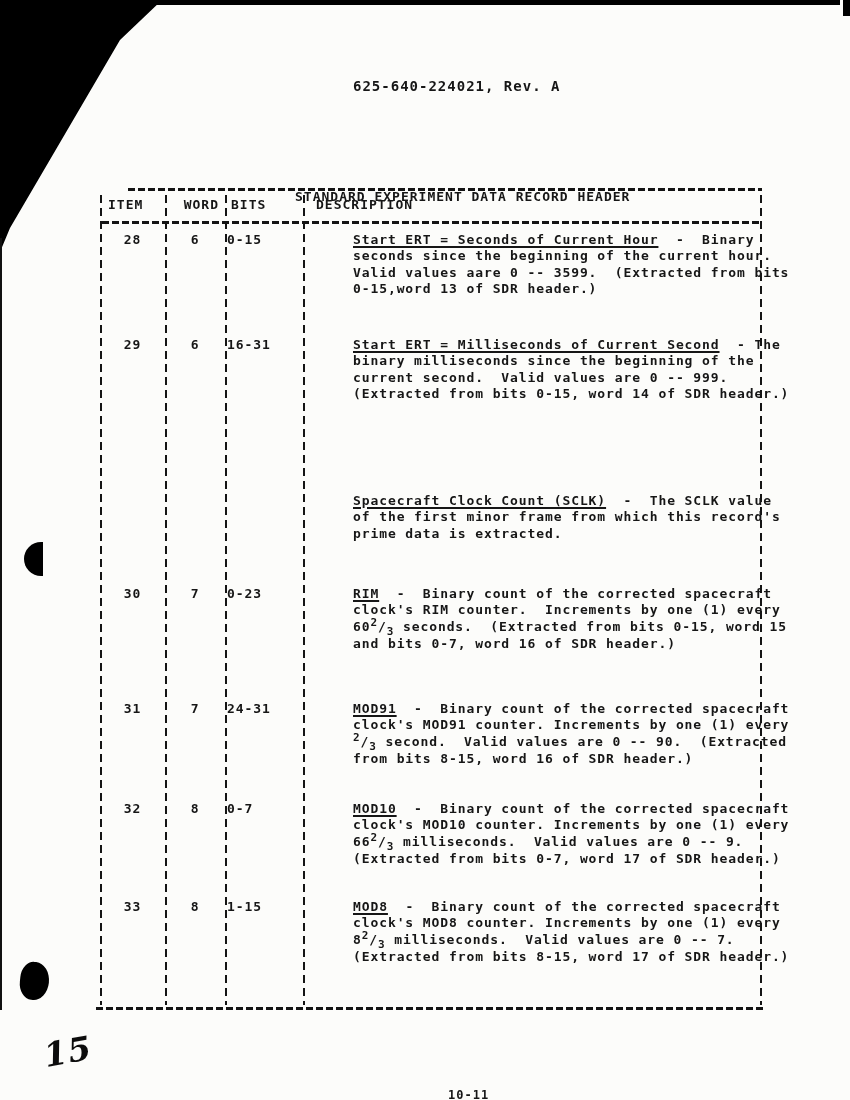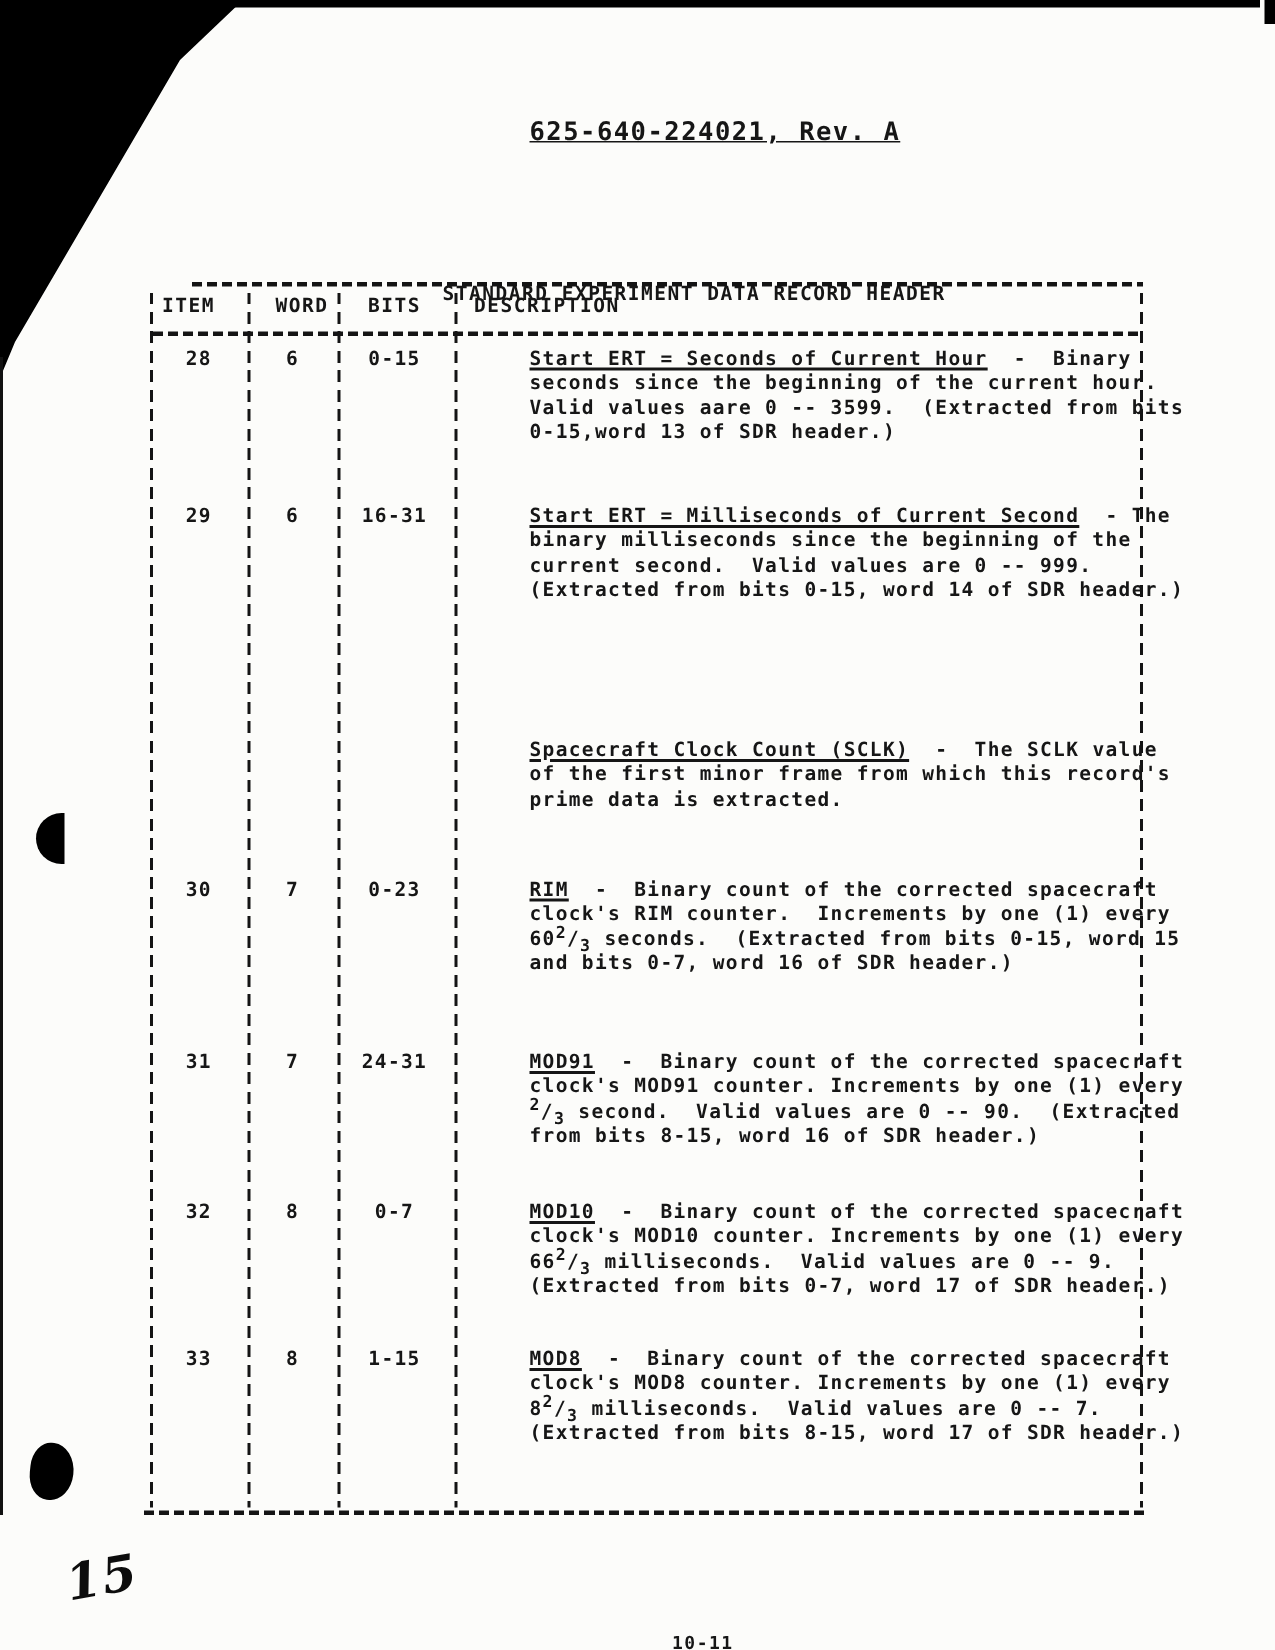--- a/index.html
+++ b/index.html
@@ -27,21 +27,21 @@
     border-radius:46% 54% 52% 48%;transform:rotate(6deg);
   }
   .handwritten{
     position:absolute;left:44px;top:1032px;
     font-family:"DejaVu Serif", serif;font-style:italic;font-weight:700;
     font-size:33px;transform:rotate(-10deg);letter-spacing:1px;color:#0c0c0c;
   }
   
   .docnum{
     position:absolute;left:100px;top:78px;width:700px;text-align:left;
-    font-size:17px;letter-spacing:1px;padding-left:253px;box-sizing:border-box;text-decoration:underline;
+    font-size:14px;letter-spacing:1px;padding-left:253px;box-sizing:border-box;
   }
   .title{
     position:absolute;left:100px;top:145px;width:700px;
     font-size:13px;letter-spacing:1px;padding-left:195px;box-sizing:border-box;margin-top:44px;
   }
   .pagenum{
     position:absolute;left:118px;top:1048px;width:700px;
     font-size:12px;letter-spacing:1px;padding-left:330px;box-sizing:border-box;margin-top:40px;
   }
   
@@ -49,27 +49,27 @@
   .hline{position:absolute;height:3px;background:repeating-linear-gradient(to right,#141414 0 7px,transparent 7px 10px);}
   .hl-top{left:28px;right:0;top:0;}
   .hl-sep{left:2px;right:1px;top:33px;}
   .hl-bot{left:-4px;right:-2px;top:819px;}
   .vline{position:absolute;width:2px;top:7px;height:810px;background:repeating-linear-gradient(to bottom,#141414 0 8px,transparent 8px 13px);}
   .v1{left:0;}  .v2{left:65px;} .v3{left:125px;} .v4{left:203px;} .v5{left:660px;}
   .hdr{position:absolute;top:9px;left:0;width:662px;letter-spacing:1px;}
   .hc{position:absolute;white-space:pre;}
   .hc-item{left:8px;width:49px;text-align:left;}
   .hc-word{left:71px;width:48px;text-align:right;}
-  .hc-bits{left:131px;width:64px;text-align:center;}
+  .hc-bits{left:131px;width:64px;}
   .hc-desc{left:216px;}
   .row{position:absolute;left:0;width:662px;}
   .cell{position:absolute;top:0;letter-spacing:0.9px;line-height:16.4px;}
   .c-item{left:4px;width:57px;text-align:center;}
   .c-word{left:69px;width:52px;text-align:center;}
-  .c-bits{left:127px;width:72px;text-align:center;}
+  .c-bits{left:127px;width:72px;text-align:left;}
   .c-desc{left:229px;width:450px;white-space:pre;margin-left:24px;}
   .underline{text-decoration:underline;text-decoration-thickness:2px;text-underline-offset:2px;}
   .sup{position:relative;top:-4.5px;font-size:11px;}
   .sub{position:relative;top:4.5px;font-size:11px;}
 </style>
 </head>
 <body>
 
 <div class="tri"></div>
 <div class="topstrip"></div>

